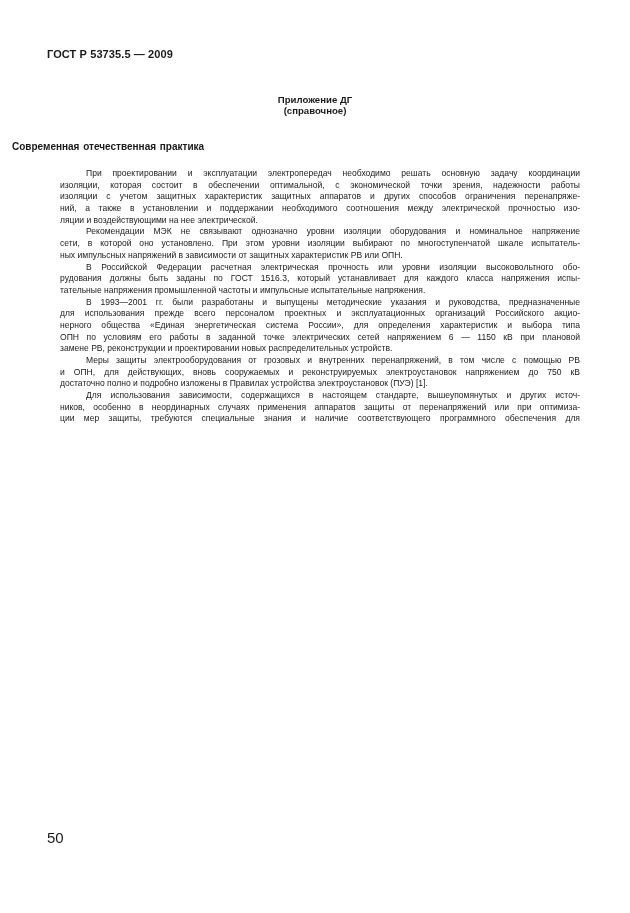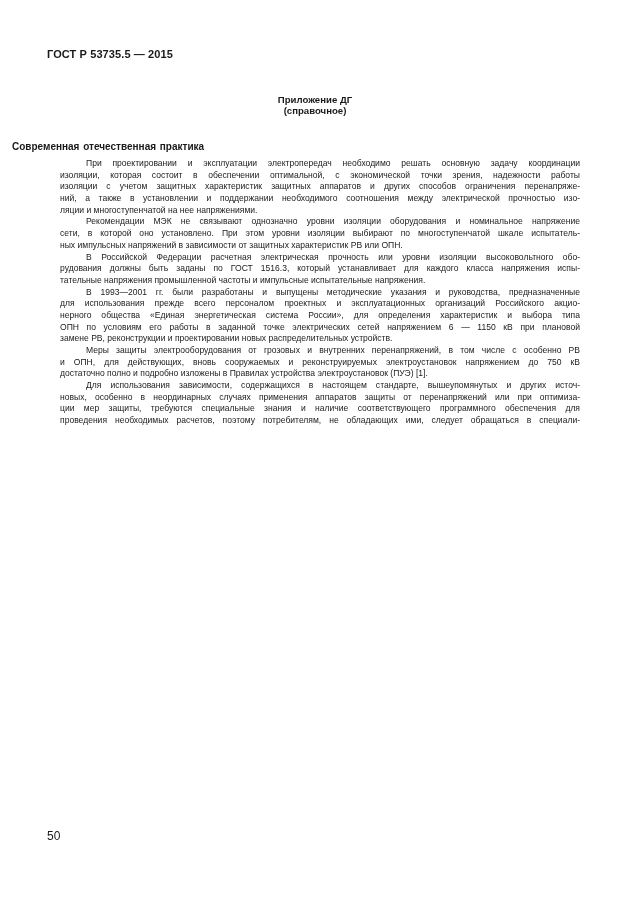--- a/index.html
+++ b/index.html
@@ -41,64 +41,64 @@
       text-align: left;
       font-size: 10px;
       font-weight: bold;
       word-spacing: 1px;
       padding-left: 12px;
     }
     .body-text {
       position: absolute;
       left: 60px;
       width: 520px;
-      top: 158px;
+      top: 168px;
       font-size: 8.55px;
       line-height: 11.7px;
     }
     .para .line {
       display: block;
       text-align: justify;
       text-align-last: justify;
       white-space: nowrap;
       height: 11.7px;
     }
     .para .line.last {
       text-align-last: left;
     }
     .para .line.first {
       text-indent: 26px;
     }
     .page-number {
       position: absolute;
       left: 47px;
       top: 829px;
-      font-size: 12px;
+      font-size: 15px;
     }
   </style>
 </head>
 <body>
 
-<div class="header">ГОСТ Р 53735.5 — 2015</div>
+<div class="header">ГОСТ Р 53735.5 — 2009</div>
 
 <div class="appendix">
   <div>Приложение ДГ</div>
   <div>(справочное)</div>
 </div>
 
 <div class="section-title">Современная отечественная практика</div>
 
 <div class="body-text">
 
   <div class="para">
     <span class="line first">При проектировании и эксплуатации электропередач необходимо решать основную задачу координации</span>
     <span class="line">изоляции, которая состоит в обеспечении оптимальной, с экономической точки зрения, надежности работы</span>
     <span class="line">изоляции с учетом защитных характеристик защитных аппаратов и других способов ограничения перенапряже-</span>
     <span class="line">ний, а также в установлении и поддержании необходимого соотношения между электрической прочностью изо-</span>
-    <span class="line last">ляции и многоступенчатой на нее напряжениями.</span>
+    <span class="line last">ляции и воздействующими на нее электрической.</span>
   </div>
 
   <div class="para">
     <span class="line first">Рекомендации МЭК не связывают однозначно уровни изоляции оборудования и номинальное напряжение</span>
     <span class="line">сети, в которой оно установлено. При этом уровни изоляции выбирают по многоступенчатой шкале испытатель-</span>
     <span class="line last">ных импульсных напряжений в зависимости от защитных характеристик РВ или ОПН.</span>
   </div>
 
   <div class="para">
     <span class="line first">В Российской Федерации расчетная электрическая прочность или уровни изоляции высоковольтного обо-</span>
@@ -108,26 +108,25 @@
 
   <div class="para">
     <span class="line first">В 1993—2001 гг. были разработаны и выпущены методические указания и руководства, предназначенные</span>
     <span class="line">для использования прежде всего персоналом проектных и эксплуатационных организаций Российского акцио-</span>
     <span class="line">нерного общества «Единая энергетическая система России», для определения характеристик и выбора типа</span>
     <span class="line">ОПН по условиям его работы в заданной точке электрических сетей напряжением 6 — 1150 кВ при плановой</span>
     <span class="line last">замене РВ, реконструкции и проектировании новых распределительных устройств.</span>
   </div>
 
   <div class="para">
-    <span class="line first">Меры защиты электрооборудования от грозовых и внутренних перенапряжений, в том числе с особенно РВ</span>
+    <span class="line first">Меры защиты электрооборудования от грозовых и внутренних перенапряжений, в том числе с помощью РВ</span>
     <span class="line">и ОПН, для действующих, вновь сооружаемых и реконструируемых электроустановок напряжением до 750 кВ</span>
     <span class="line last">достаточно полно и подробно изложены в Правилах устройства электроустановок (ПУЭ) [1].</span>
   </div>
 
   <div class="para">
     <span class="line first">Для использования зависимости, содержащихся в настоящем стандарте, вышеупомянутых и других источ-</span>
-    <span class="line">новых, особенно в неординарных случаях применения аппаратов защиты от перенапряжений или при оптимиза-</span>
+    <span class="line">ников, особенно в неординарных случаях применения аппаратов защиты от перенапряжений или при оптимиза-</span>
     <span class="line">ции мер защиты, требуются специальные знания и наличие соответствующего программного обеспечения для</span>
-    <span class="line">проведения необходимых расчетов, поэтому потребителям, не обладающих ими, следует обращаться в специали-</span>
   </div>
 </div>
 
 <div class="page-number">50</div>
 
 </body></html>

